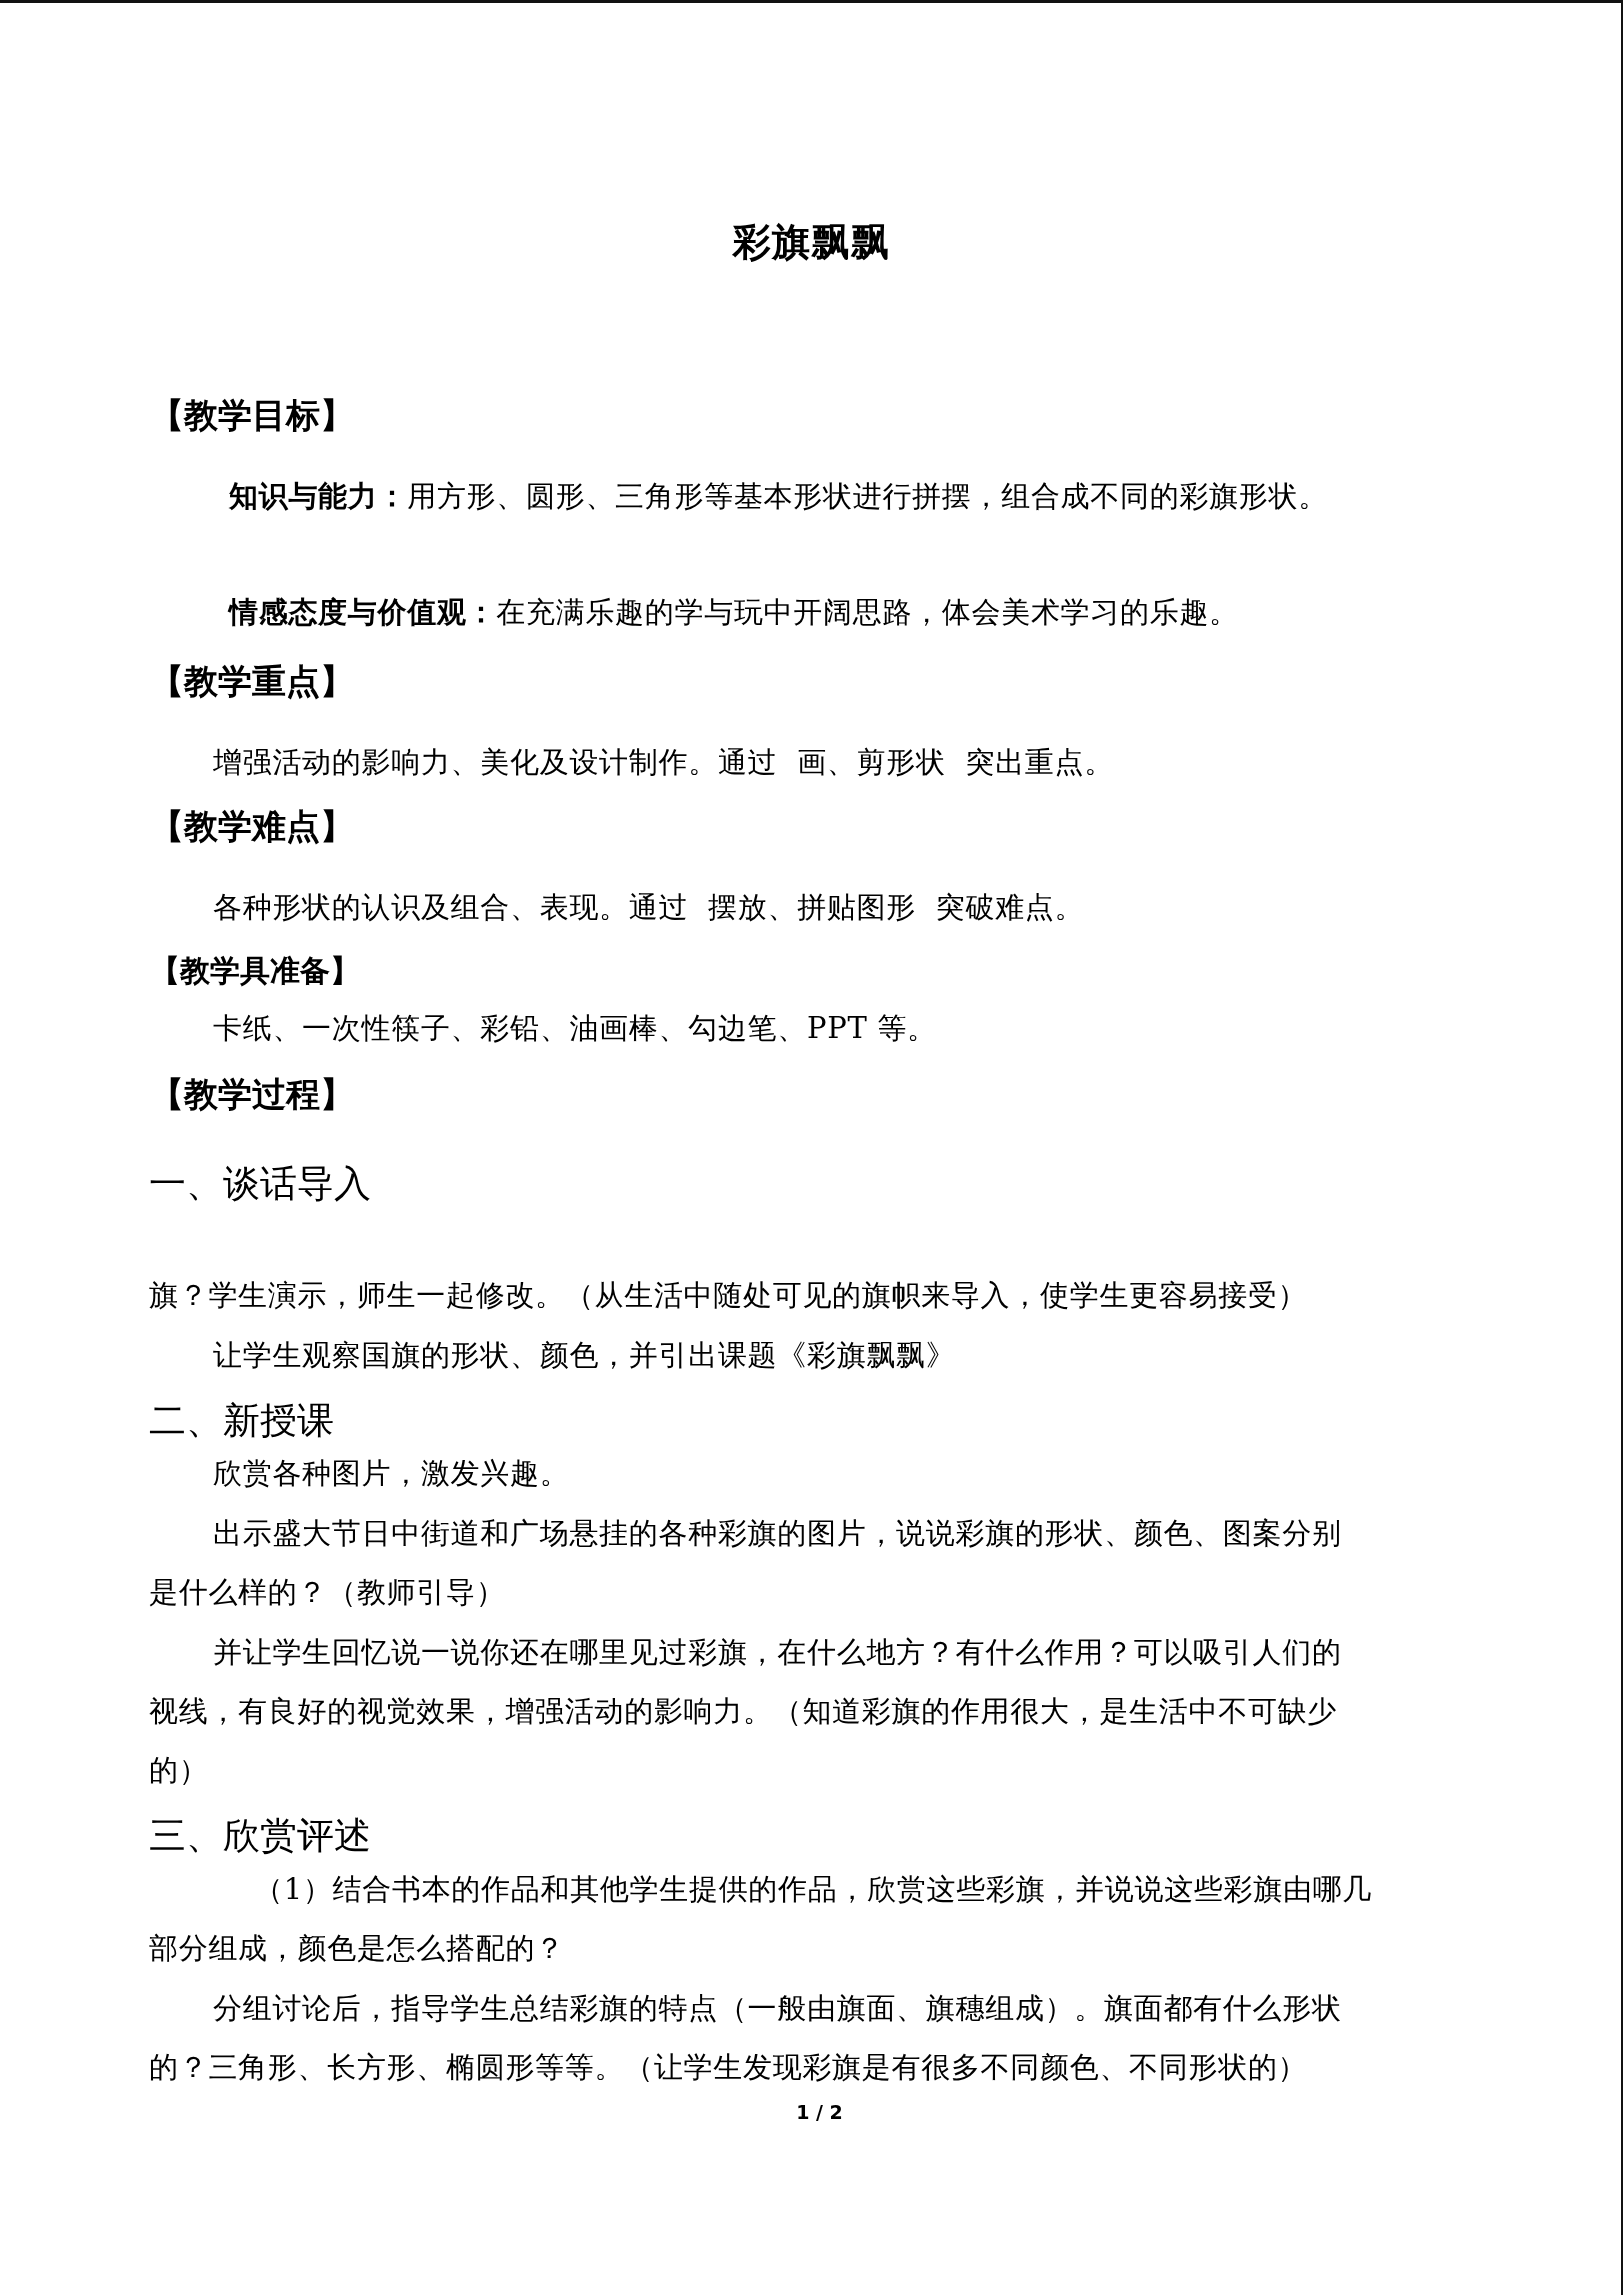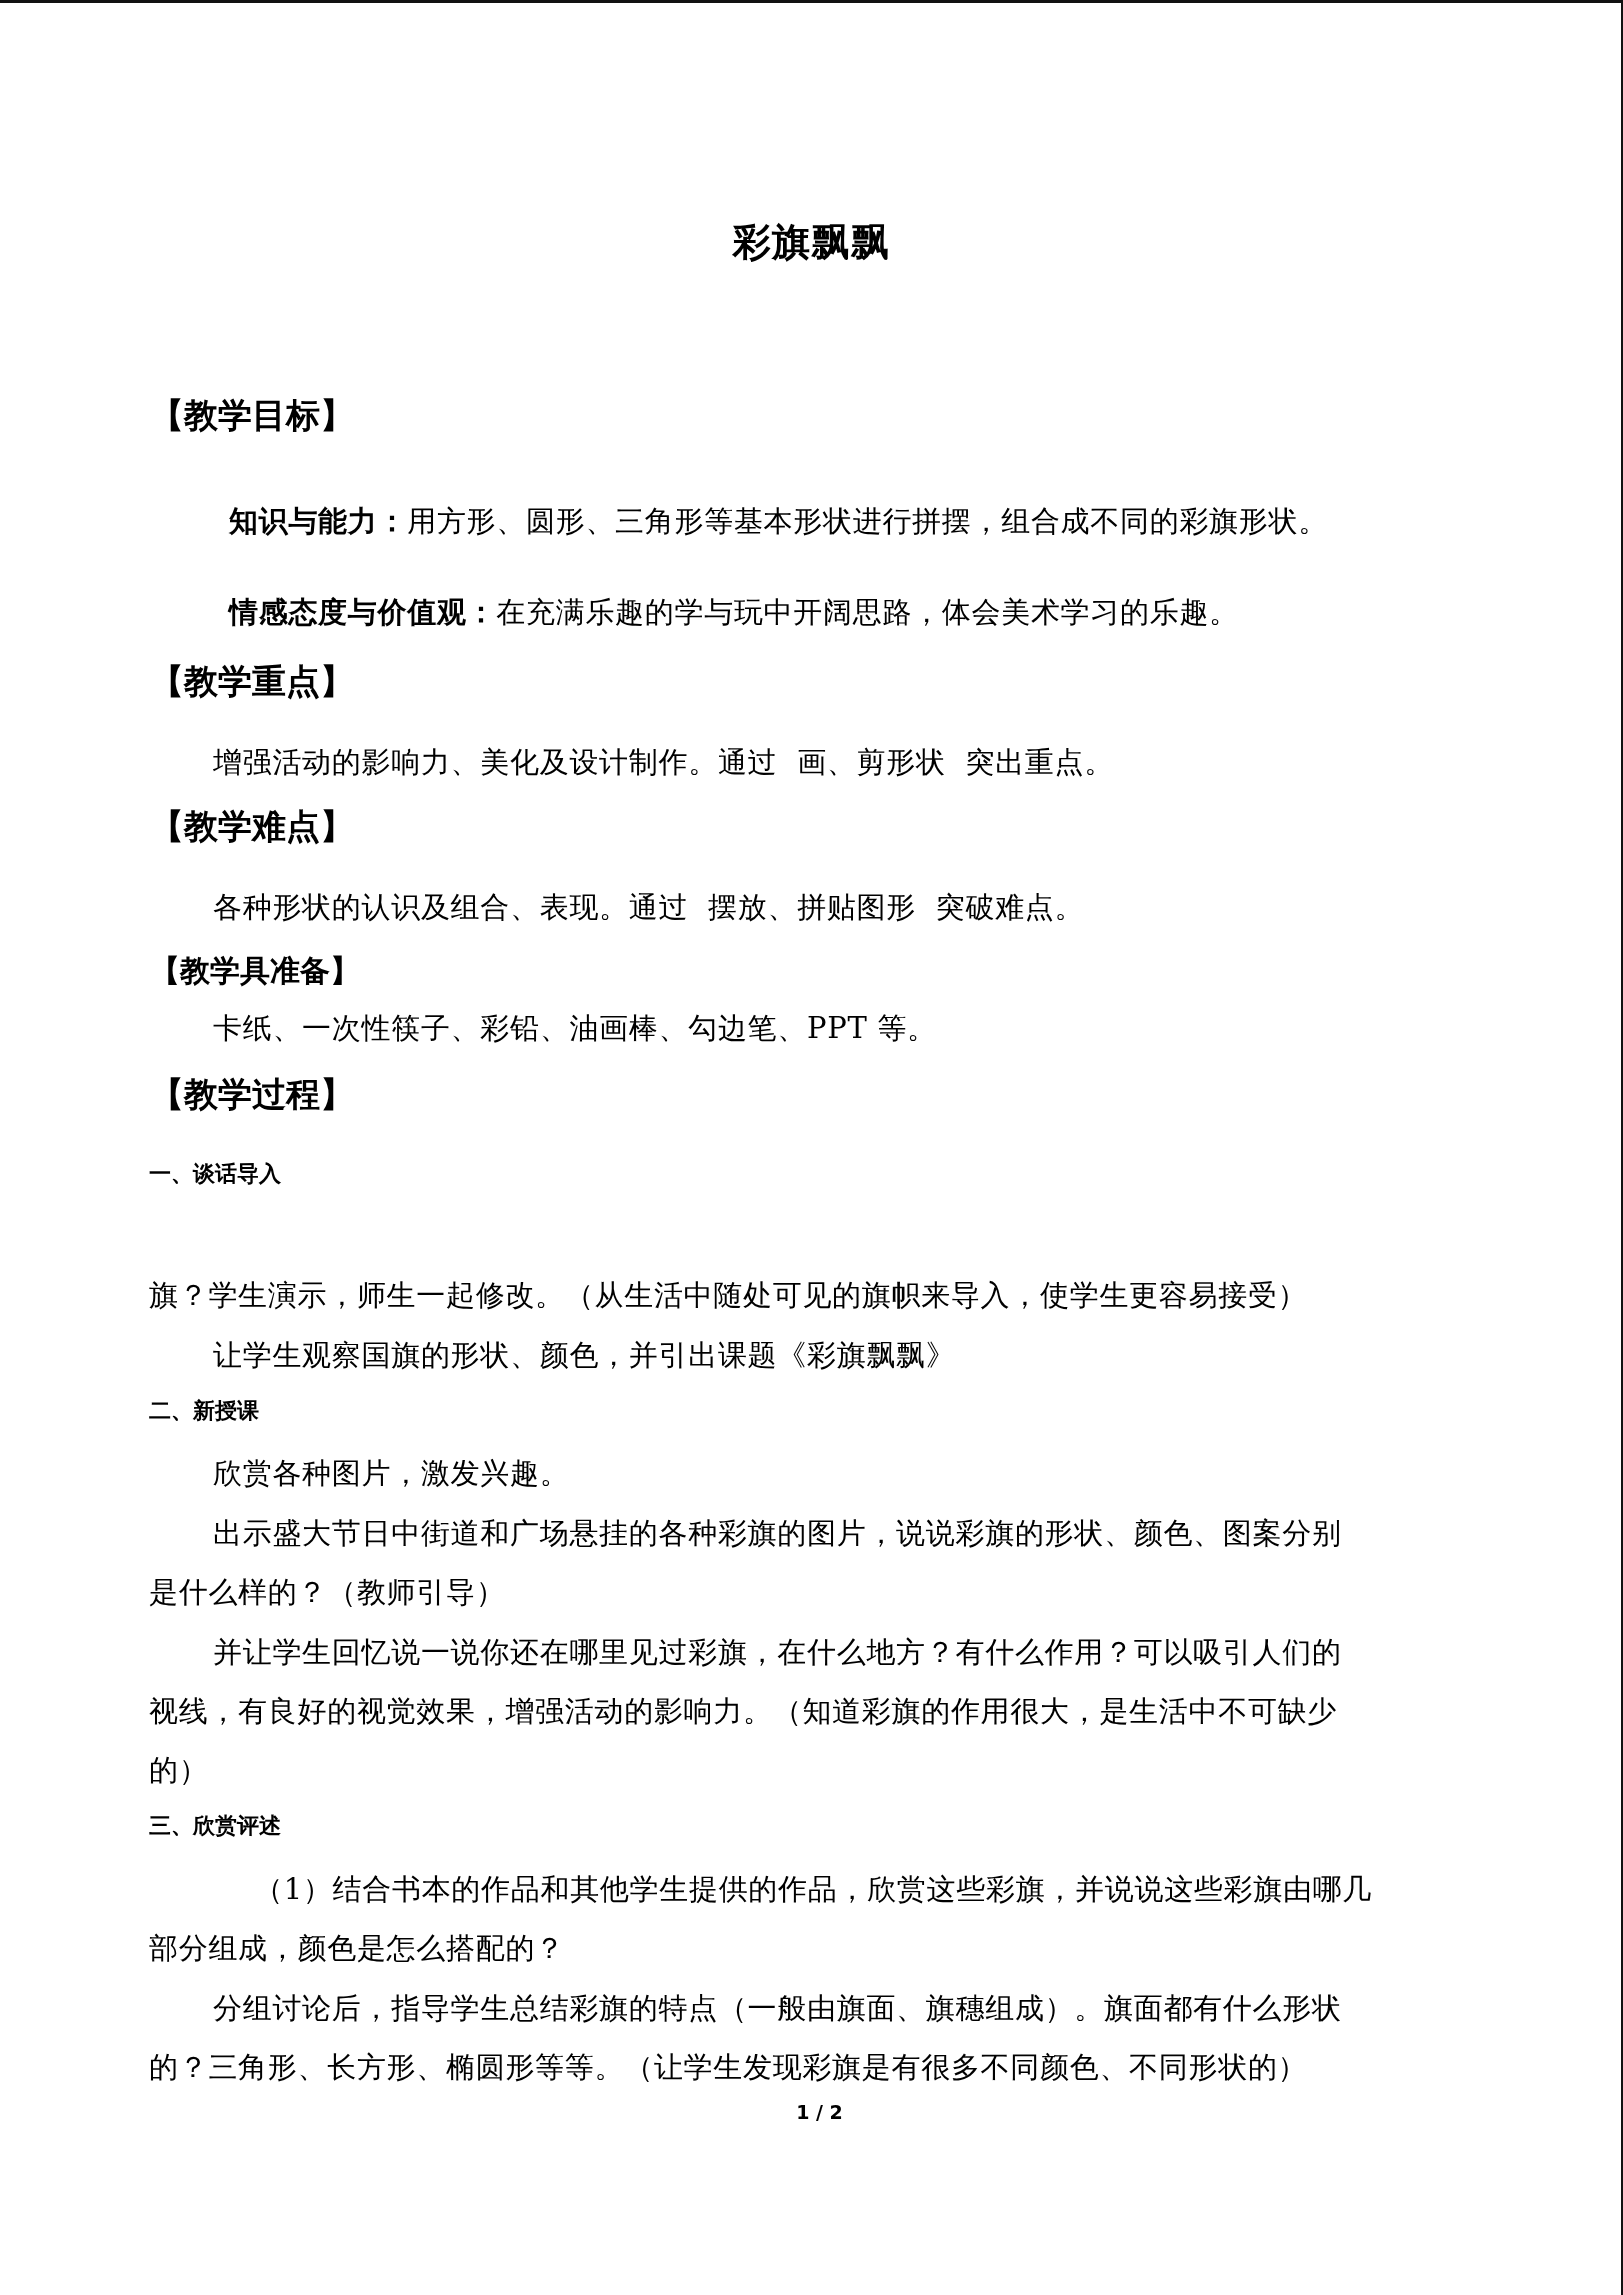--- a/index.html
+++ b/index.html
@@ -47,22 +47,22 @@
       font-weight: bold;
       font-family: "DejaVu Sans", "Liberation Sans", sans-serif;
     }
     .h-mid {
       font-size: 30px;
       font-weight: bold;
       font-family: "DejaVu Sans", "Liberation Sans", sans-serif;
       text-align: center;
     }
     .h-num {
-      font-size: 22px;
-      font-weight: bold;
+      font-size: 37px;
+      font-weight: normal;
       font-family: "DejaVu Sans", "Liberation Sans", sans-serif;
     }
     .body-text {
       font-size: 29px;
       letter-spacing: 0.7px;
     }
     .lbl {
       font-weight: bold;
       font-family: "DejaVu Sans", "Liberation Sans", sans-serif;
     }
@@ -81,21 +81,21 @@
 
 <div class="border-top"></div>
 <div class="border-right"></div>
 
 <div class="page">
 
   <div class="title">彩旗飘飘</div>
 
   <div class="abs h-big" style="left:150px; top:393px;">【教学目标】</div>
 
-  <div class="abs body-text" style="left:229px; top:502px;">
+  <div class="abs body-text" style="left:229px; top:477px;">
     <span class="lbl">知识与能力：</span><span>用方形、圆形、三角形等基本形状进行拼摆，组合成不同的彩旗形状。</span>
   </div>
   <div class="abs body-text" style="left:229px; top:593px;">
     <span class="lbl">情感态度与价值观：</span><span>在充满乐趣的学与玩中开阔思路，体会美术学习的乐趣。</span>
   </div>
 
   <div class="abs h-big" style="left:150px; top:659px;">【教学重点】</div>
   <div class="abs body-text" style="left:213px; top:743px; white-space:pre;">增强活动的影响力、美化及设计制作。通过  画、剪形状  突出重点。</div>
 
   <div class="abs h-big" style="left:150px; top:804px;">【教学难点】</div>

